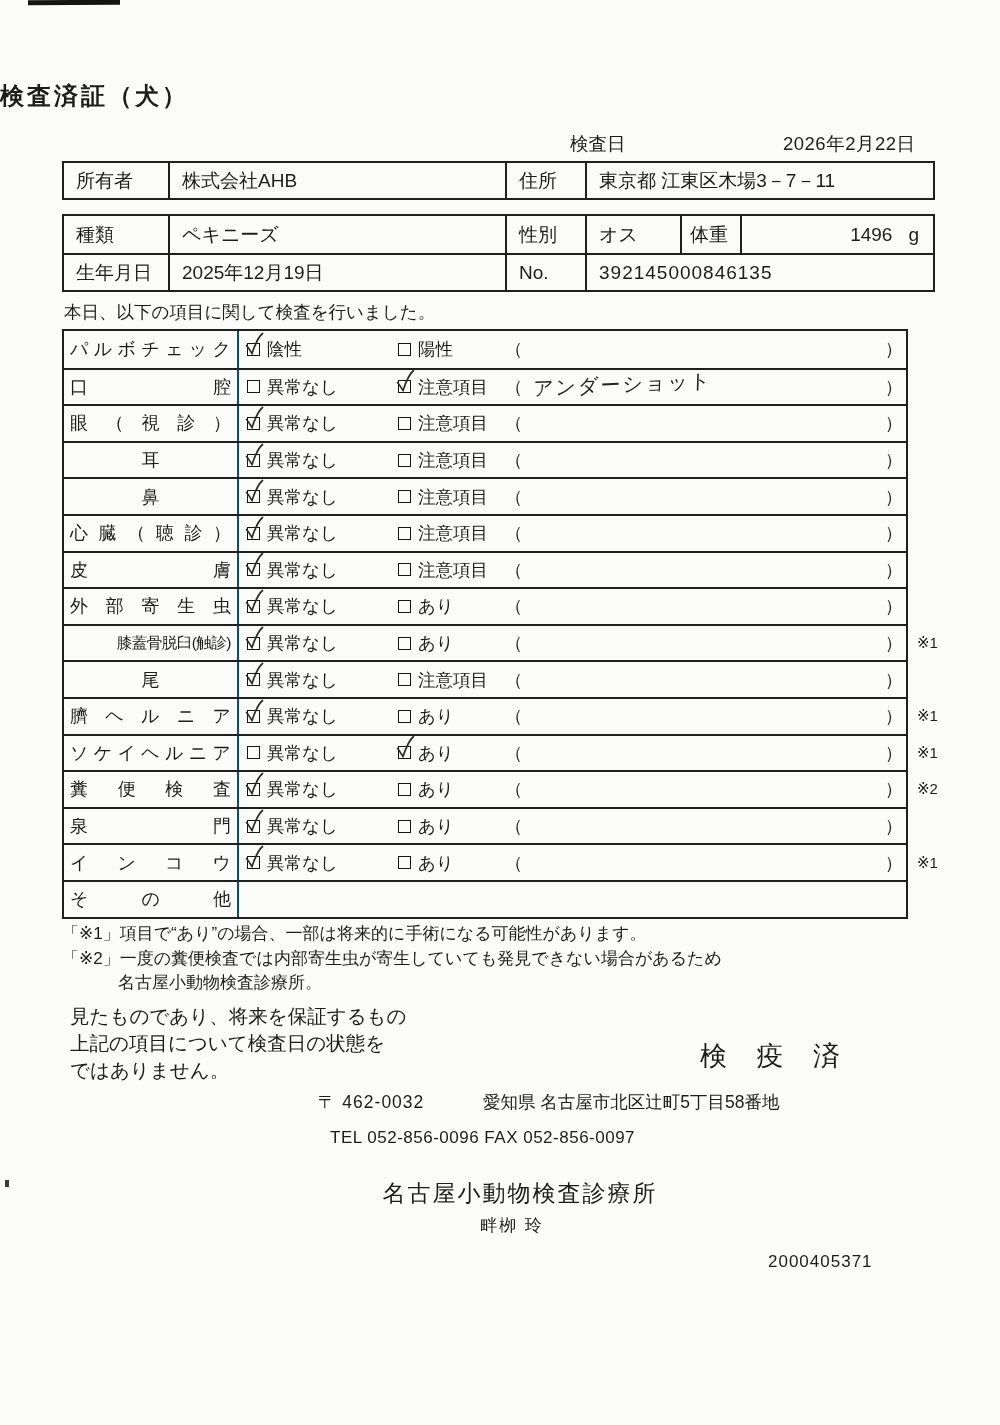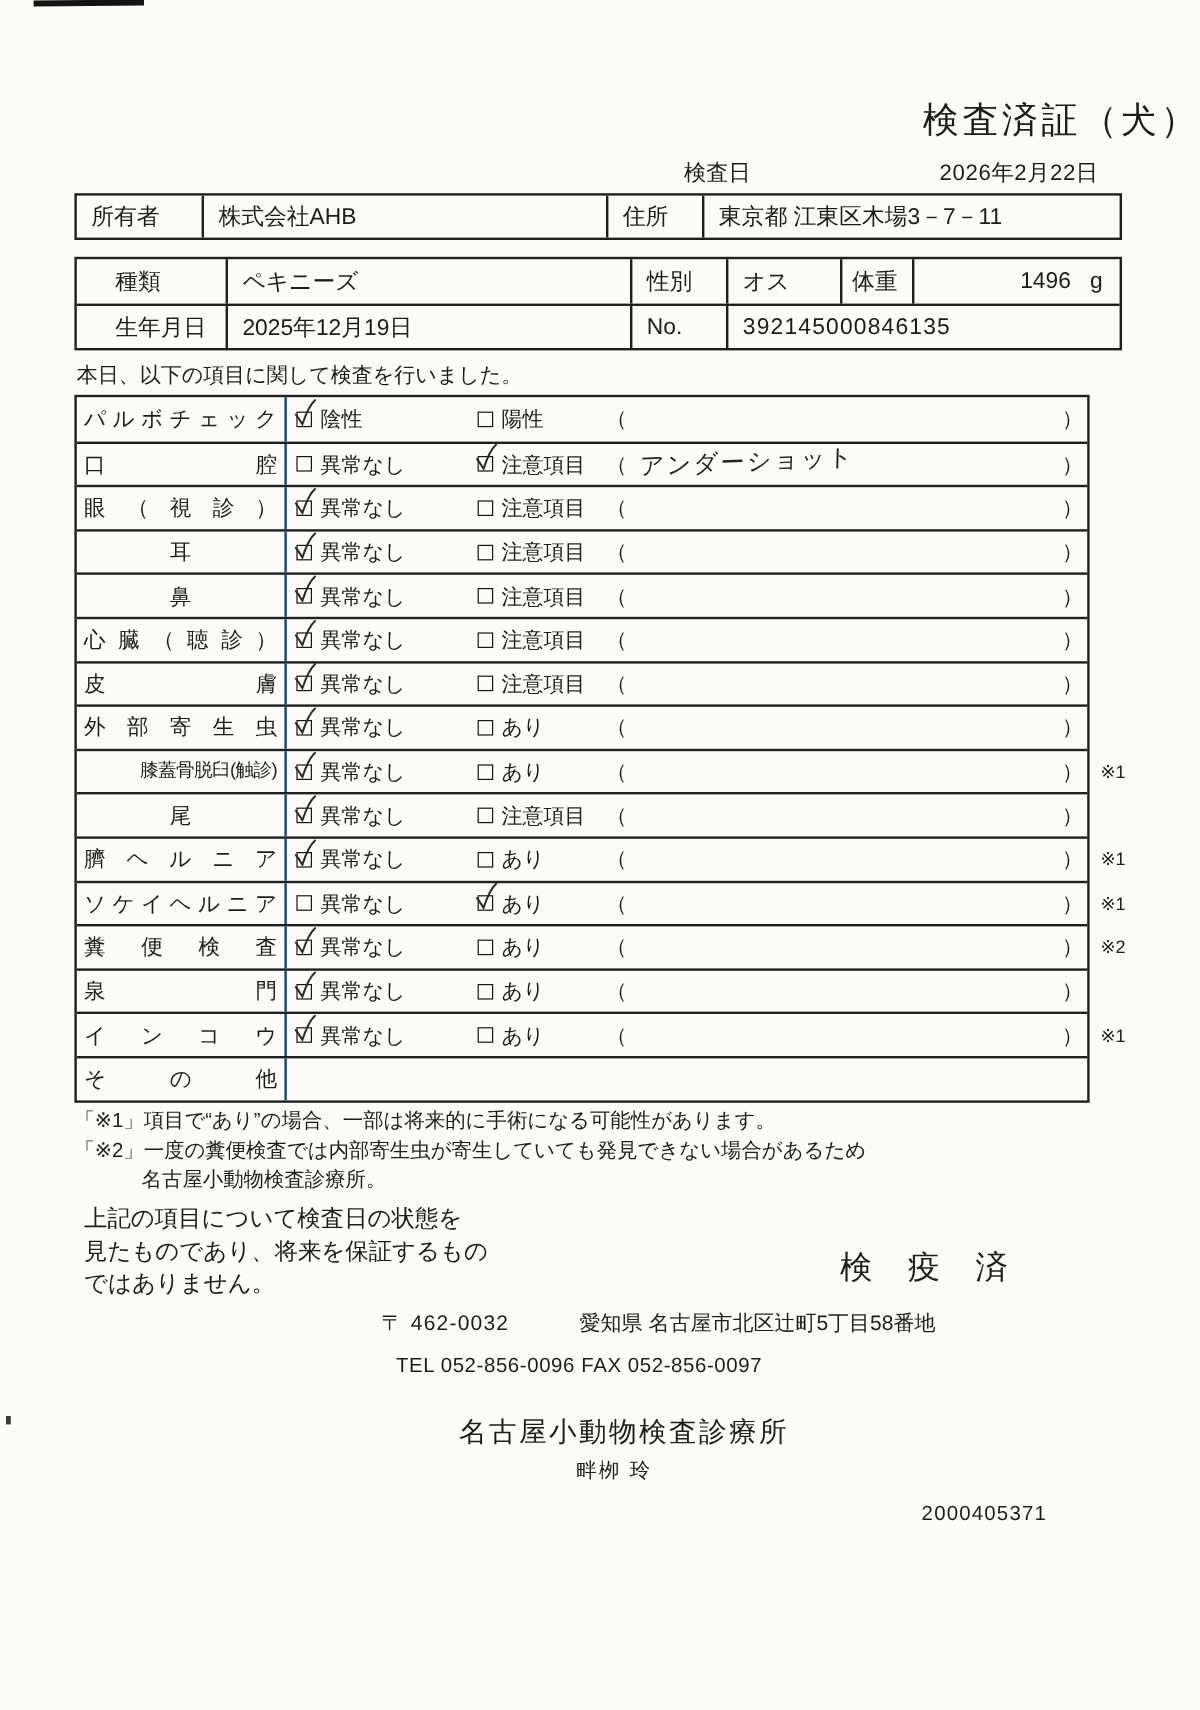--- a/index.html
+++ b/index.html
@@ -11,31 +11,31 @@
     font-family:"Liberation Sans","DejaVu Sans",sans-serif;
     overflow:hidden;
   }
   .abs { position:absolute; }
 
   
   .edge-mark { position:absolute; left:28px; top:0; width:92px; height:5px; background:#141414; transform:rotate(-0.4deg); }
   .side-dot  { position:absolute; left:5px; top:1180px; width:4px; height:7px; background:#3a3a3a; }
 
   
-  .title { left:0; right:0; top:80px; text-align:right; font-size:30px; font-weight:400; letter-spacing:3px; }
+  .title { left:0; right:0; top:80px; text-align:left; font-size:24px; font-weight:700; letter-spacing:3px; }
   .date-label { left:570px; top:131px; font-size:18.5px; }
   .date-value { left:783px; top:131px; font-size:18.5px; letter-spacing:0.5px; }
 
   
   .box { border:2px solid #1f1f1f; display:flex; background:transparent; }
   .cell { border-right:2px solid #1f1f1f; display:flex; align-items:center; padding:0 12px; font-size:19px; white-space:nowrap; overflow:hidden; }
   .cell:last-child { border-right:none; }
   #owner-table { left:62px; top:161px; width:873px; height:39px; }
   #pet-table   { left:62px; top:214px; width:873px; border:2px solid #1f1f1f; }
-  .pt-row { display:flex; height:37px;padding-left:20px; }
+  .pt-row { display:flex; height:37px; }
   .pt-row + .pt-row { border-top:2px solid #1f1f1f; }
   .weight-cell { justify-content:flex-end; gap:16px; padding-right:14px; }
 
   .intro { left:64px; top:300px; font-size:17.5px; }
 
   
   #insp-table { left:62px; top:329px; width:846px; border:2px solid #1f1f1f; }
   .t-row { display:flex; height:36.6px; }
   .t-row + .t-row { border-top:2px solid #1f1f1f; }
   .cell-item { width:175px; border-right:2px solid #0c4a6e; display:flex; align-items:center; padding:0 6px; }
@@ -488,22 +488,22 @@
     </div>
     <div class="cell-rest"></div>
   </div>
 </div>
 
 <div class="abs fn1">「※1」項目で“あり”の場合、一部は将来的に手術になる可能性があります。</div>
 <div class="abs fn2">「※2」一度の糞便検査では内部寄生虫が寄生していても発見できない場合があるため</div>
 <div class="abs fn3">名古屋小動物検査診療所。</div>
 
 <div class="abs disclaimer">
+  <div>見たものであり、将来を保証するもの</div>
   <div>上記の項目について検査日の状態を</div>
-  <div>見たものであり、将来を保証するもの</div>
   <div>ではありません。</div>
 </div>
 
 <div class="abs stamp">検 疫 済</div>
 
 <div class="abs postal">〒 462-0032</div>
 <div class="abs addr">愛知県 名古屋市北区辻町5丁目58番地</div>
 <div class="abs telfax">TEL 052-856-0096  FAX 052-856-0097</div>
 <div class="abs clinic">名古屋小動物検査診療所</div>
 <div class="abs vet">畔栁 玲</div>

